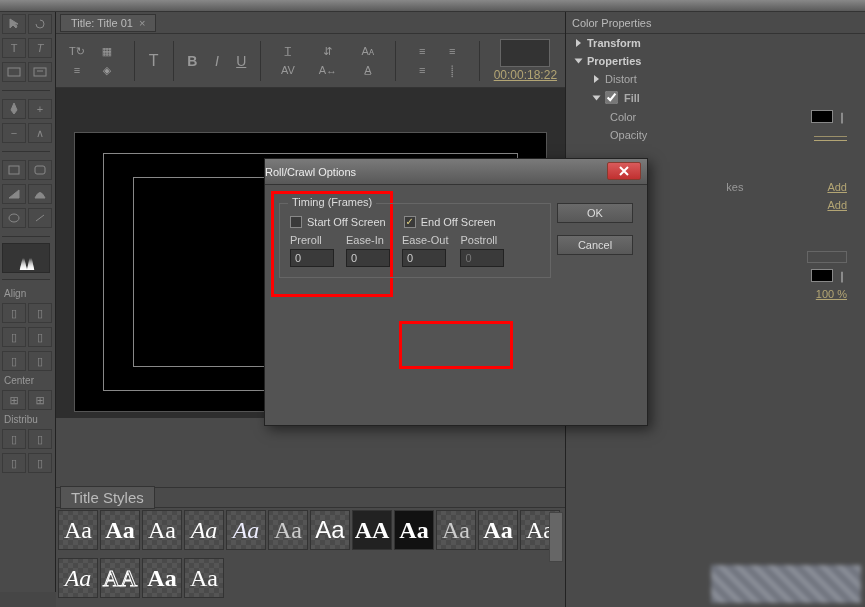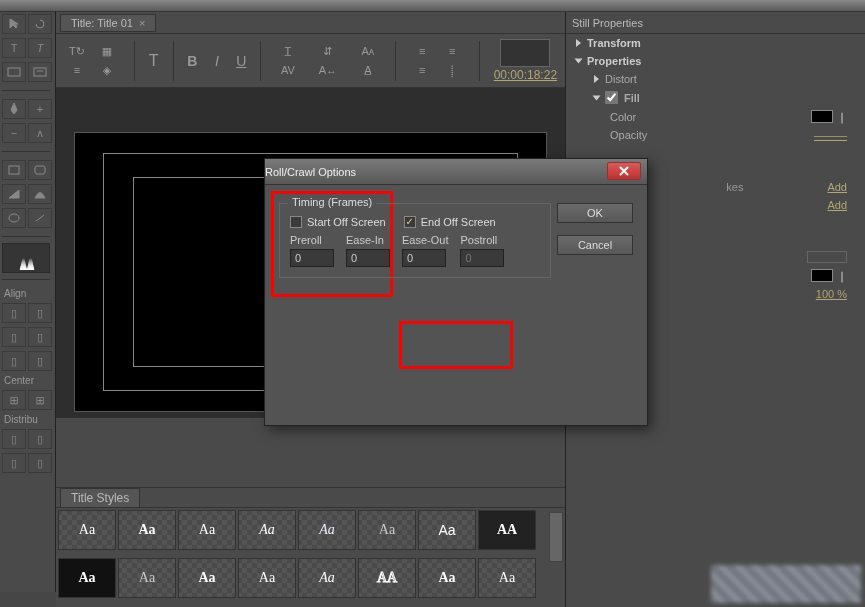--- a/index.html
+++ b/index.html
@@ -22,23 +22,23 @@
 .opt-dual { display: flex; gap: 4px; }
 .opt-icon { width: 26px; height: 18px; display: flex; align-items: center; justify-content: center; color: #999; }
 .vdiv { width: 1px; height: 40px; background: #333; }
 .timecode { color: #b3a574; font-size: 12px; text-decoration: underline; }
 .canvas-area { background: #2e2e2e; padding: 44px 18px 18px; height: 330px; }
 .canvas { background: #000; border: 1px solid #555; height: 280px; position: relative; }
 .canvas-inner { position: absolute; top: 20px; left: 28px; right: 28px; bottom: 20px; border: 1px solid #888; }
 .canvas-inner2 { position: absolute; top: 44px; left: 58px; right: 58px; bottom: 44px; border: 1px solid #888; }
 .styles-panel { position: absolute; left: 56px; bottom: 0; right: 300px; height: 120px; background: #4a4a4a; border-top: 1px solid #333; }
 .styles-header { height: 20px; display: flex; align-items: center; padding-left: 4px; border-bottom: 1px solid #333; }
-.styles-header .tab { font-size: 12px; }
+.styles-header .tab { font-size: 15px; }
 .styles-grid { display: flex; flex-wrap: wrap; padding: 2px; gap: 2px; overflow: hidden; height: 98px; }
-.style-swatch { width: 58px; height: 40px; background: repeating-conic-gradient(#555 0% 25%, #4a4a4a 0% 50%) 50%/10px 10px; display: flex; align-items: center; justify-content: center; font-family: serif; font-size: 14px; color: #fff; border: 1px solid #333; }
+.style-swatch { width: 40px; height: 40px; background: repeating-conic-gradient(#555 0% 25%, #4a4a4a 0% 50%) 50%/10px 10px; display: flex; align-items: center; justify-content: center; font-family: serif; font-size: 24px; color: #fff; border: 1px solid #333; }
 .right-panel { position: absolute; right: 0; top: 12px; width: 300px; bottom: 0; background: #4a4a4a; border-left: 1px solid #222; }
 .rp-header { height: 22px; display: flex; align-items: center; padding-left: 6px; border-bottom: 1px solid #333; font-size: 10px; color: #bbb; }
 .rp-row { display: flex; align-items: center; padding: 3px 10px; gap: 6px; color: #ccc; }
 .rp-row.bold { font-weight: bold; }
 .rp-row.sub { padding-left: 28px; color: #aaa; }
 .rp-row.sub2 { padding-left: 44px; color: #aaa; }
 .rp-row.prop { justify-content: space-between; padding-right: 18px; }
 .tri { width: 0; height: 0; border-left: 5px solid #ccc; border-top: 4px solid transparent; border-bottom: 4px solid transparent; }
 .tri.down { transform: rotate(90deg); }
 .swatch { width: 22px; height: 13px; background: #000; border: 1px solid #888; }
@@ -270,21 +270,21 @@
     <div class="style-swatch" style="font-family:serif;font-style:italic">Aa</div>
     <div class="style-swatch" style="-webkit-text-stroke:1px #fff;color:transparent">AA</div>
     <div class="style-swatch" style="font-weight:bold">Aa</div>
     <div class="style-swatch">Aa</div>
   </div>
   <div class="scrollbar-thumb"></div>
 </div>
 
 <div class="right-panel">
   <div class="rp-header">
-      <span>Still Properties</span>
+      <span>Color Properties</span>
     </div>
   <div class="rp-row bold">
       <span class="tri"></span>
       <span>Transform</span>
     </div>
   <div class="rp-row bold">
       <span class="tri down"></span>
       <span>Properties</span>
     </div>
   <div class="rp-row sub">

